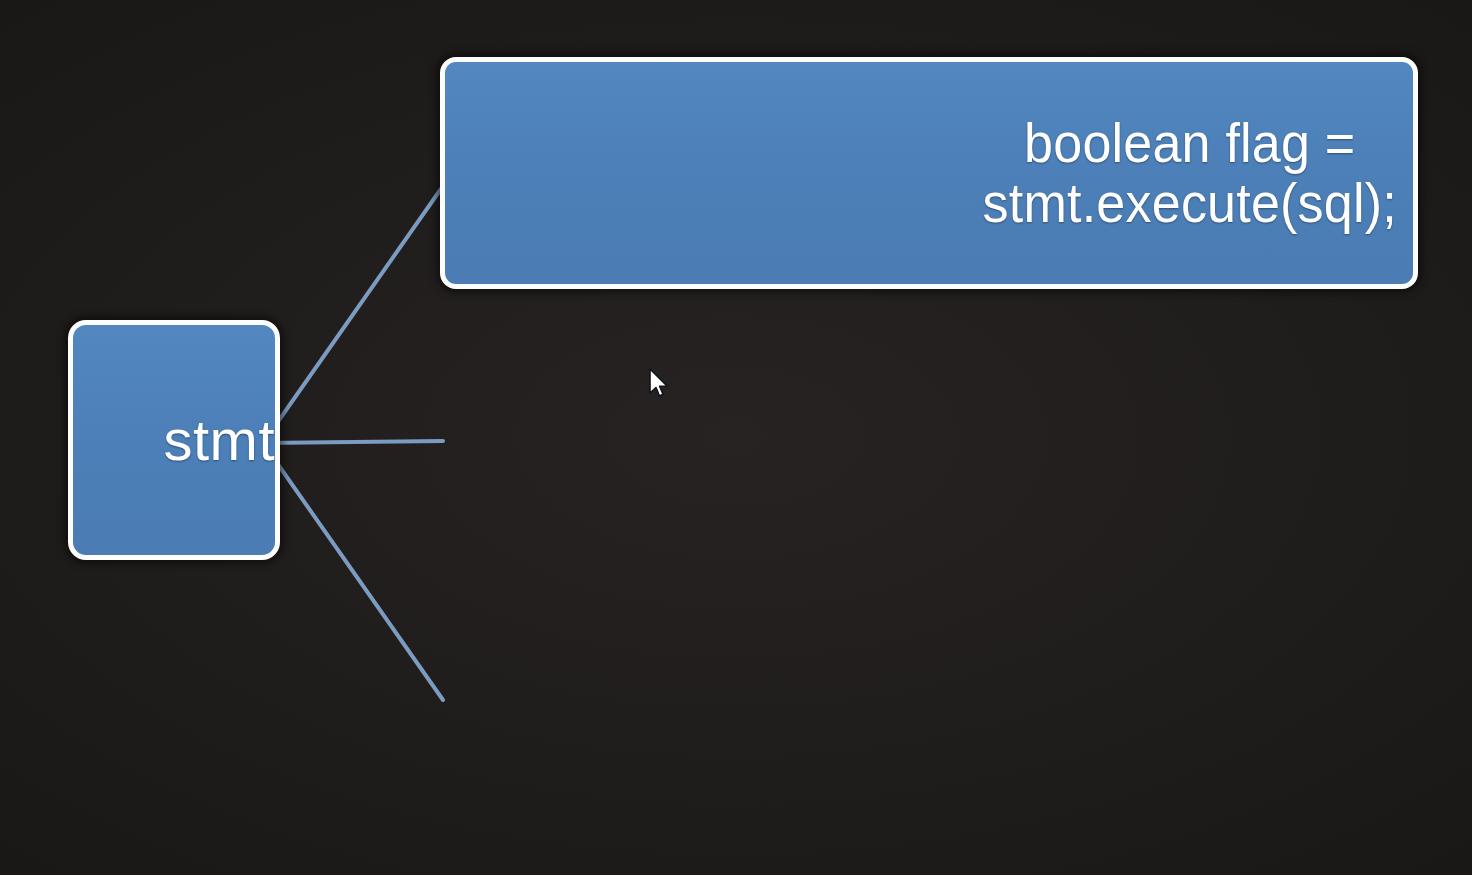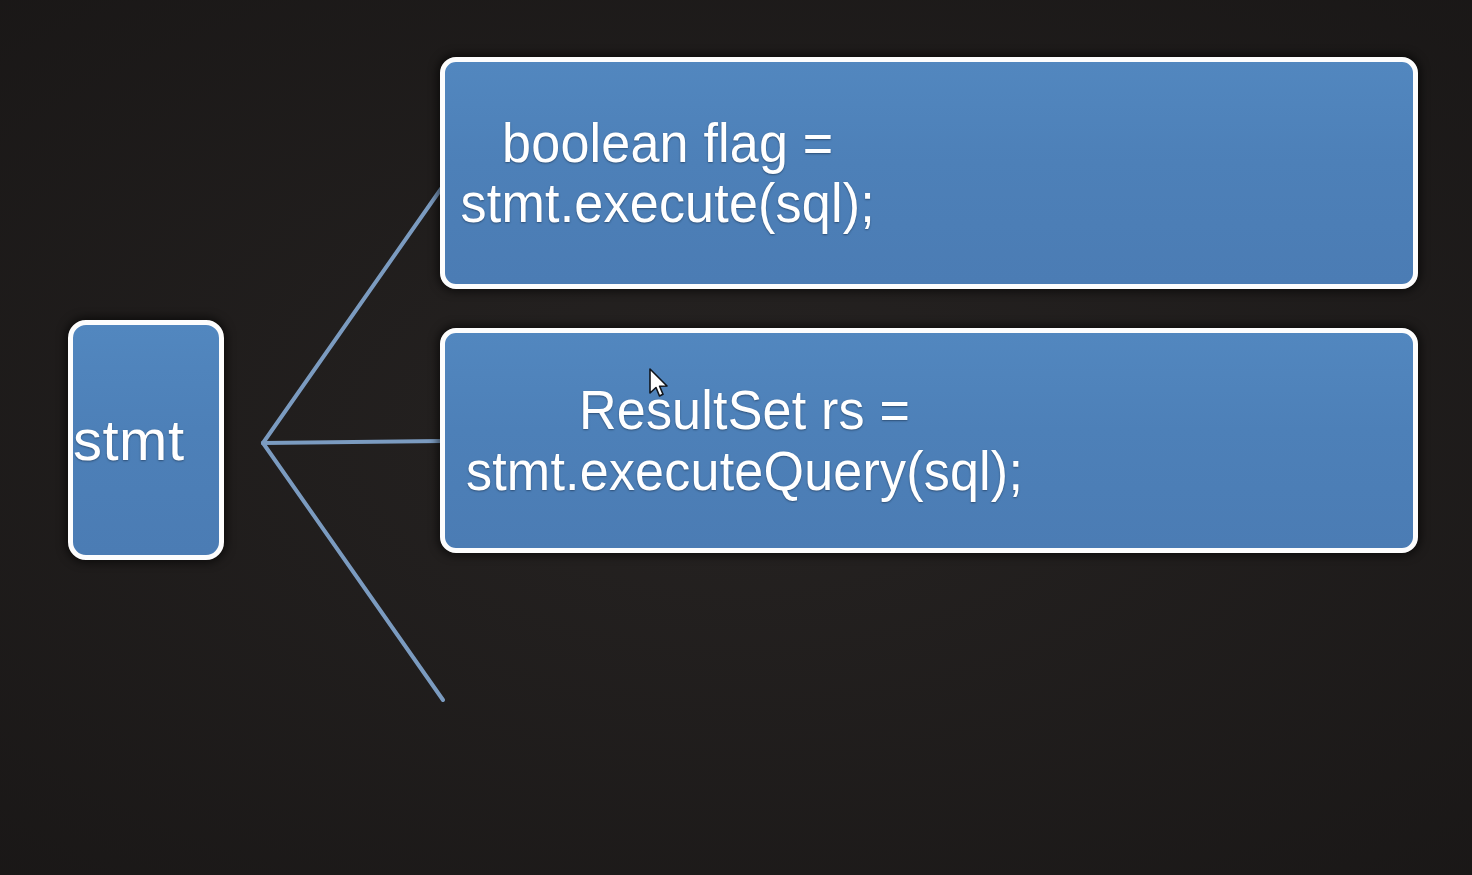--- a/index.html
+++ b/index.html
@@ -30,36 +30,36 @@
   }
   .node {
     position: absolute;
     box-sizing: border-box;
     background: linear-gradient(180deg, #5287bf 0%, #4d80b8 45%, #4b7cb4 100%);
     border: 5px solid #fdfdfd;
     border-radius: 16px;
     box-shadow: 0 0 9px 3px rgba(0,0,0,0.55);
     display: flex;
     align-items: center;
-    justify-content: flex-start;
+    justify-content: flex-end;
     text-align: center;
     color: #ffffff;
   }
   .node .txt {
     display: block;
     line-height: 1.08;
     text-shadow: 0 1px 2px rgba(20,40,65,0.55);
     white-space: pre-line;
   }
 
   
   #node-stmt {
     left: 68px;
     top: 320px;
-    width: 156px;
+    width: 212px;
     height: 240px;
     border-radius: 18px;
   }
   #node-stmt .txt {
     font-size: 58px;
     letter-spacing: 0.5px;
   }
 
   
   .stmt-box .txt {
@@ -113,23 +113,19 @@
 
   <div class="node" id="node-stmt">
     <span class="txt">stmt</span>
   </div>
 
   <div class="node stmt-box" id="node-execute">
     <span class="txt">boolean flag =
 stmt.execute(sql);</span>
   </div>
 
-  <div class="node stmt-box" id="node-query">
-    <span class="txt">ResultSet rs =
-stmt.executeQuery(sql);</span>
-  </div>
 
 
   <svg id="cursor" viewBox="0 0 22 32" xmlns="http://www.w3.org/2000/svg">
     <path d="M2 1 L2 25 L8 19.5 L11.5 28 L15 26.3 L11.6 18.3 L19 18 Z" fill="#ffffff" stroke="#10151c" stroke-width="1.6" stroke-linejoin="round"></path>
   </svg>
 
 </div>
 
 </body></html>

